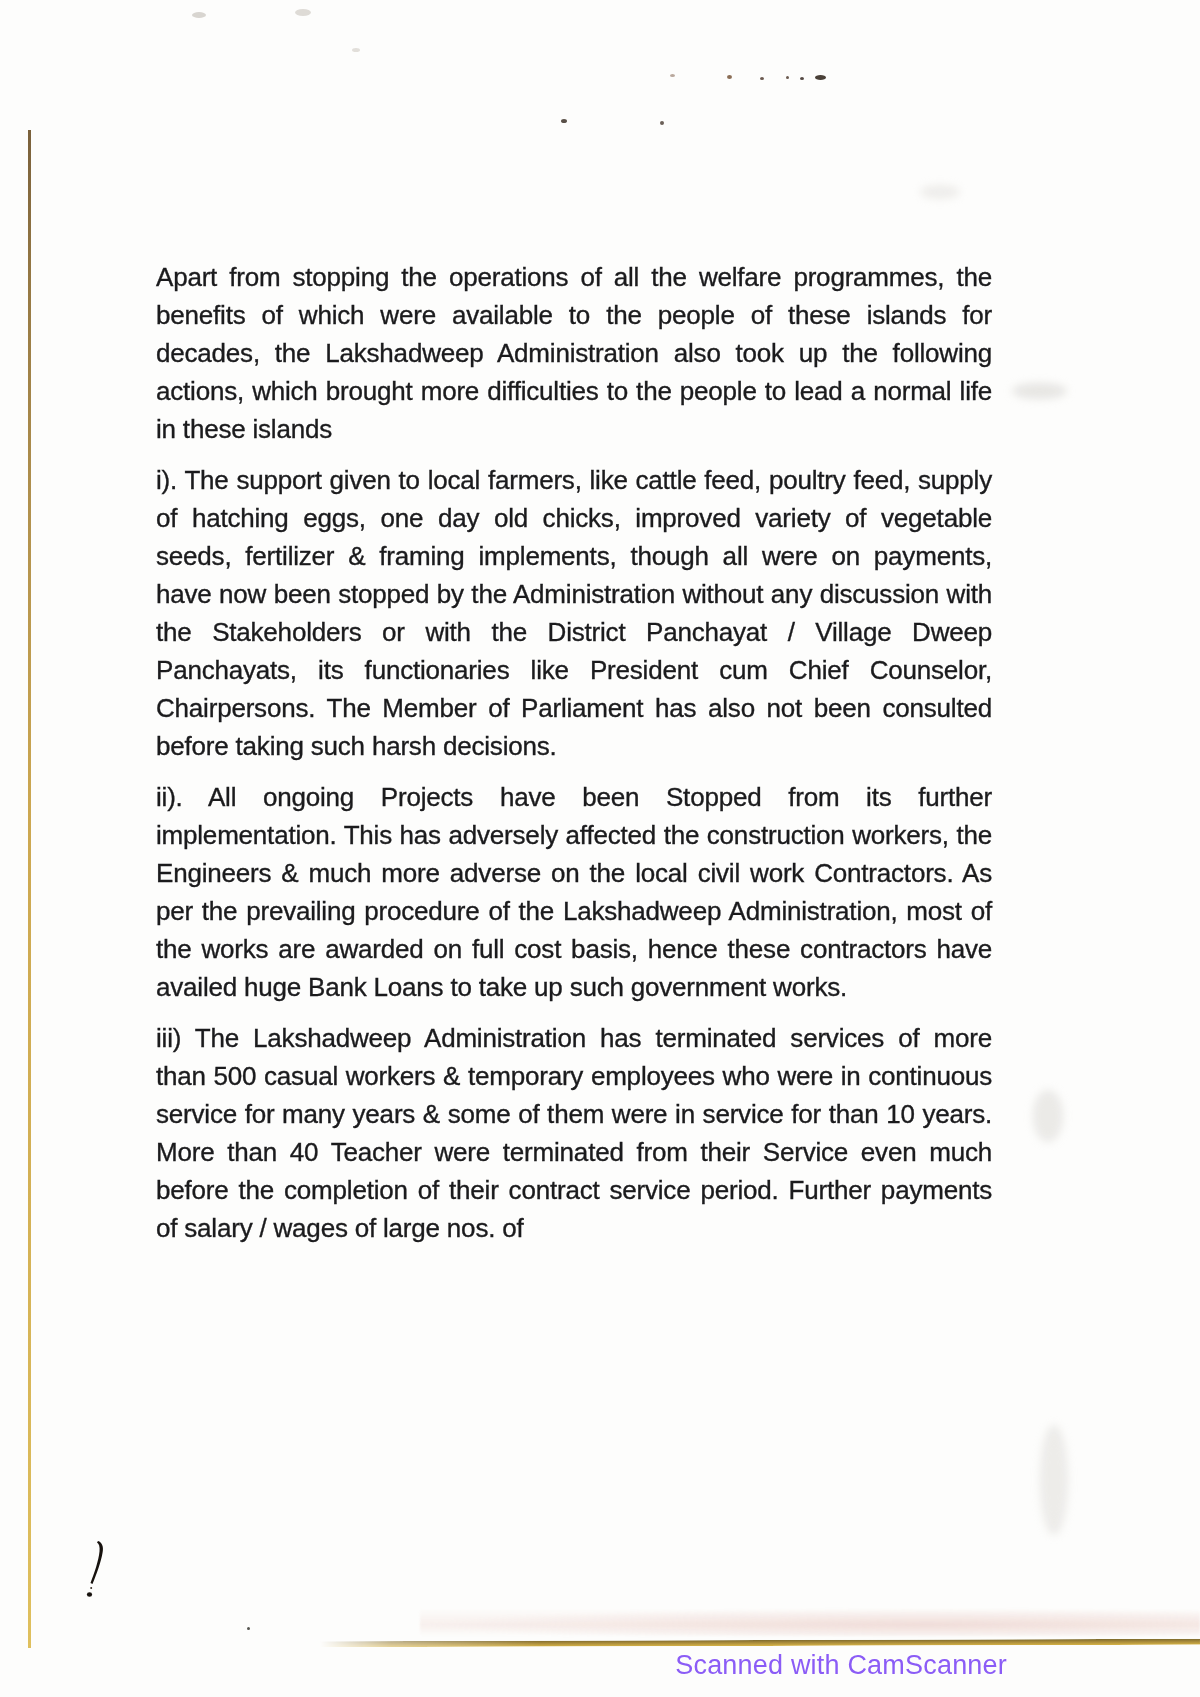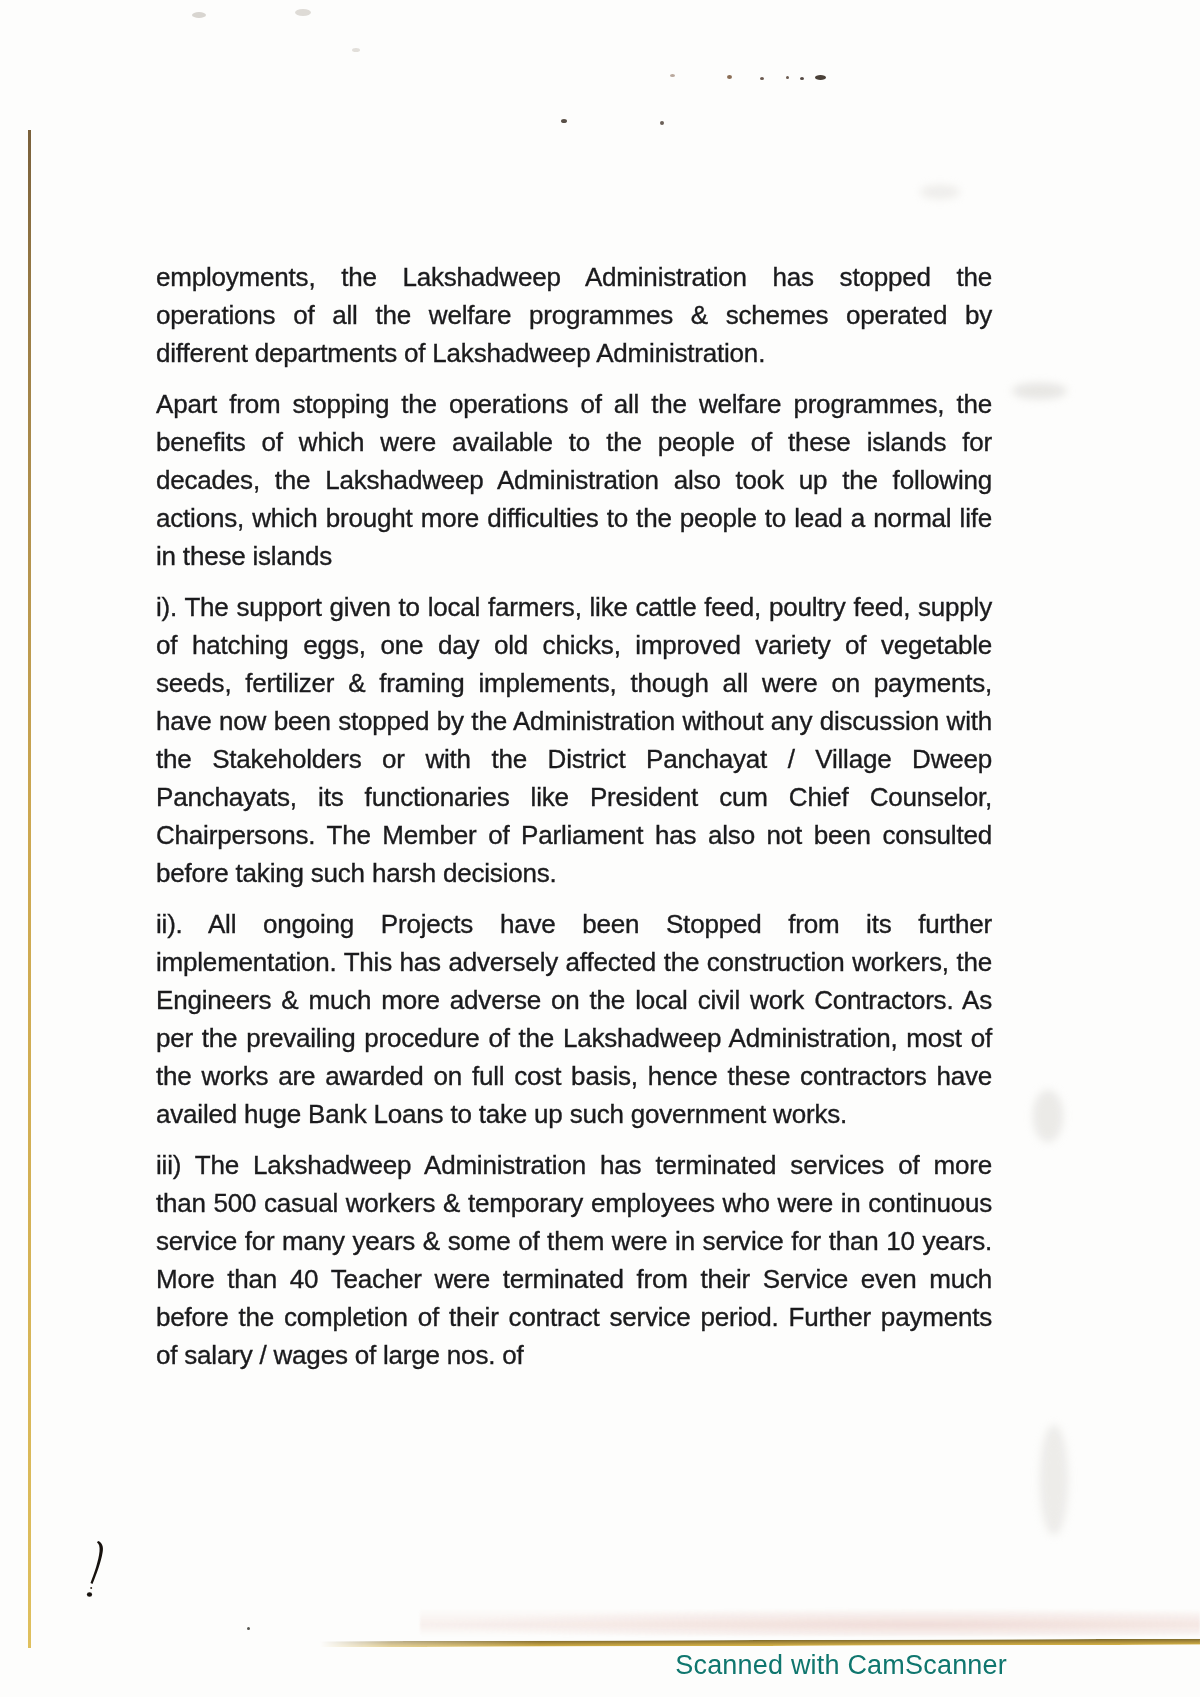--- a/index.html
+++ b/index.html
@@ -82,21 +82,21 @@
   .k12 { left: 352px; top: 48px;  width: 8px;  height: 4px; background: #e2dfda; }
 
   
   .pen-mark { position: absolute; left: 78px; top: 1538px; }
 
   
   .camscanner {
     position: absolute;
     top: 1650px; right: 193px;
     font-size: 27px;
-    color: #0f766e;
+    color: #8b5cf6;
     letter-spacing: 0.2px;
     text-align: right;
   }
 </style>
 </head>
 <body>
 
 <div>
 
   <div class="edge-left"></div>
@@ -115,21 +115,20 @@
   <div class="speck k5"></div>
   <div class="speck k6"></div>
   <div class="speck k7"></div>
   <div class="speck k8"></div>
   <div class="speck k9"></div>
   <div class="speck k10"></div>
   <div class="speck k11"></div>
   <div class="speck k12"></div>
 
   <div class="page-text">
-    <p>employments, the Lakshadweep Administration has stopped the operations of all the welfare programmes &amp; schemes operated by different departments of Lakshadweep Administration.</p>
     <p>Apart from stopping the operations of all the welfare programmes, the benefits of which were available to the people of these islands for decades, the Lakshadweep Administration also took up the following actions, which brought more difficulties to the people to lead a normal life in these islands</p>
     <p>i). The support given to local farmers, like cattle feed, poultry feed, supply of hatching eggs, one day old chicks, improved variety of vegetable seeds, fertilizer &amp; framing implements, though all were on payments, have now been stopped by the Administration without any discussion with the Stakeholders or with the District Panchayat / Village Dweep Panchayats, its functionaries like President cum Chief Counselor, Chairpersons. The Member of Parliament has also not been consulted before taking such harsh decisions.</p>
     <p>ii). All ongoing Projects have been Stopped from its further implementation. This has adversely affected the construction workers, the Engineers &amp; much more adverse on the local civil work Contractors. As per the prevailing procedure of the Lakshadweep Administration, most of the works are awarded on full cost basis, hence these contractors have availed huge Bank Loans to take up such government works.</p>
     <p>iii) The Lakshadweep Administration has terminated services of more than 500 casual workers &amp; temporary employees who were in continuous service for many years &amp; some of them were in service for than 10 years. More than 40 Teacher were terminated from their Service even much before the completion of their contract service period. Further payments of salary / wages of large nos. of</p>
   </div>
 
   <svg class="pen-mark" width="36" height="66" viewBox="0 0 36 66">
     <path d="M20 3 C24 4 26 9 24.5 15 C23 24 19 35 14.5 46 L12.5 45 C16.5 34.5 20.5 23 21.5 13.5 C22 8.5 21 5.5 19 4.5 Z" fill="#17120e"></path>
     <circle cx="13.2" cy="50" r="1" fill="#3a2f26"></circle>
     <ellipse cx="11.5" cy="56.5" rx="2.6" ry="2.2" fill="#17120e"></ellipse>

